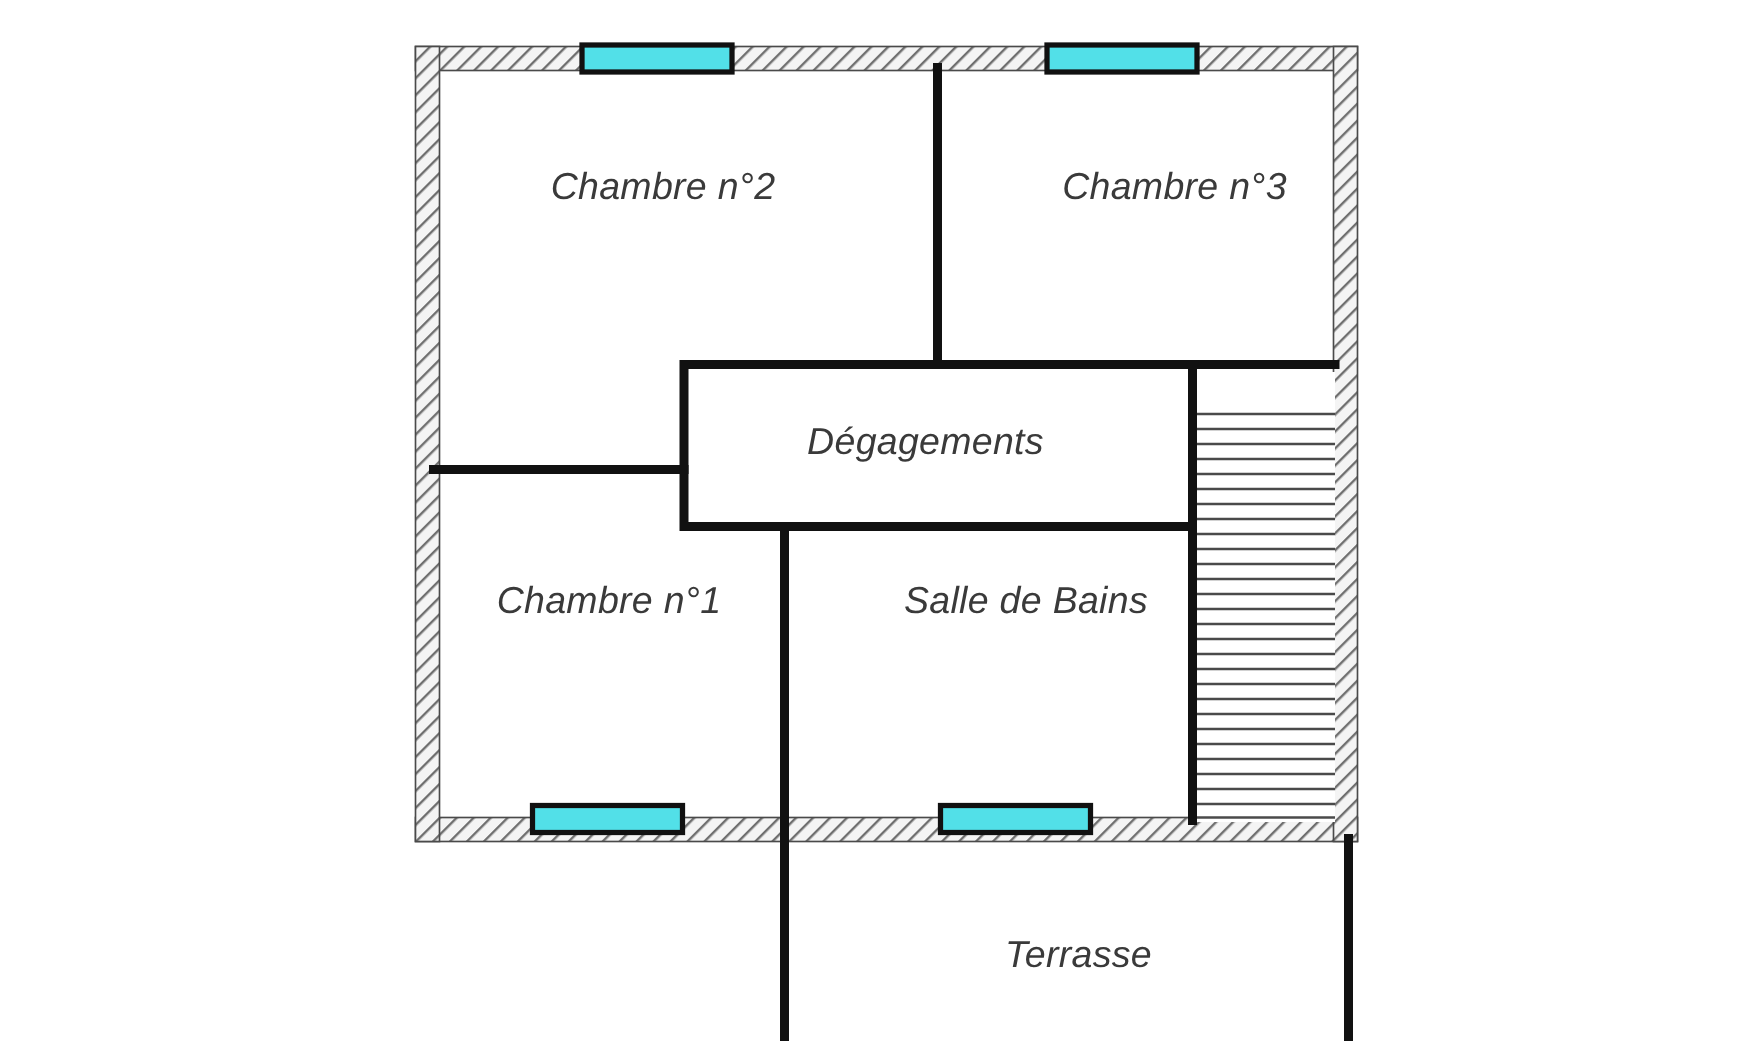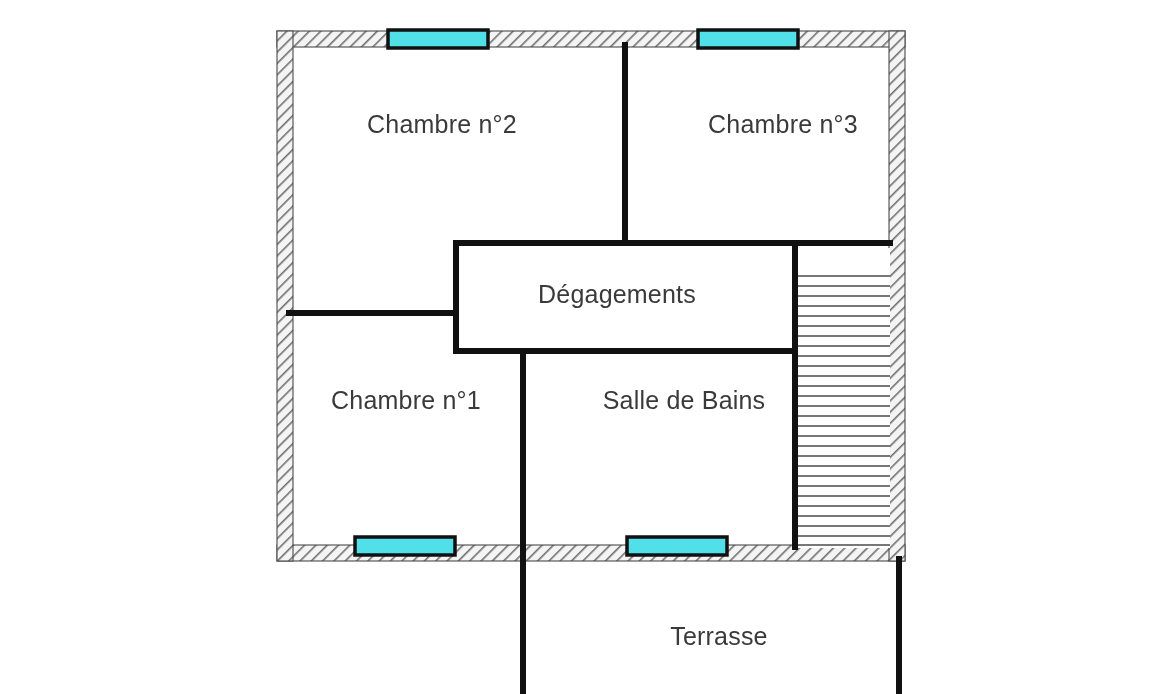--- a/index.html
+++ b/index.html
@@ -11,20 +11,21 @@
     width: 1170px;
     height: 694px;
     font-family: "Liberation Sans", sans-serif;
     overflow: hidden;
   }
   #plan-root {
     position: relative;
     width: 1170px;
     height: 694px;
     background: #eab308;
+    font-style: italic;
   }
   #floorplan-svg {
     display: block;
     width: 1170px;
     height: 694px;
   }
   .room-label {
     font-family: "Liberation Sans", sans-serif;
     font-size: 25px;
     fill: #3a3a3a;

